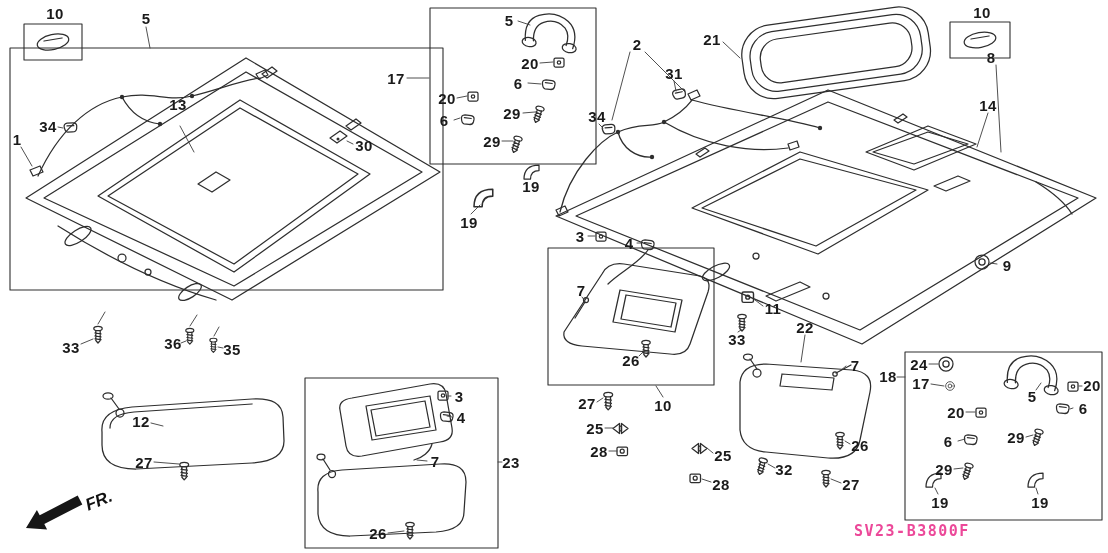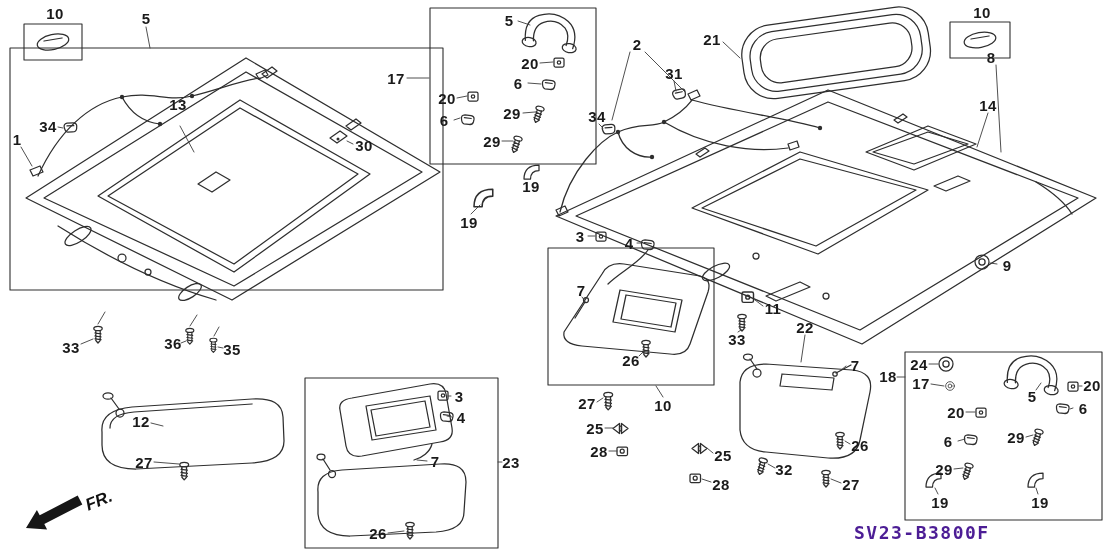--- a/index.html
+++ b/index.html
@@ -8,21 +8,21 @@
     font-family:"Liberation Sans", sans-serif;overflow:hidden;
   }
   .stage svg{position:absolute;left:0;top:0;}
   .callout{
     position:absolute;transform:translate(-50%,-50%);
     font-size:15px;font-weight:600;color:#1a1a1a;letter-spacing:.3px;
     white-space:nowrap;user-select:none;
   }
   .part-code{
     position:absolute;font-family:"DejaVu Sans Mono", monospace;
-    font-weight:700;font-size:18px;color:#4c1d95;letter-spacing:1.5px;
+    font-weight:700;font-size:15px;color:#ec4899;letter-spacing:1.5px;
   }
   .fr-label{
     position:absolute;transform:translate(-50%,-50%) rotate(-22deg);
     font-weight:700;font-style:italic;font-size:17px;color:#111;
   }
   .frame{stroke-width:1.1;}
   .leader{stroke:#3c3c3c;stroke-width:0.9;}
   .solid{fill:#161616;stroke:none;}
   .dot{fill:#2e2e2e;stroke:none;}
 </style>

